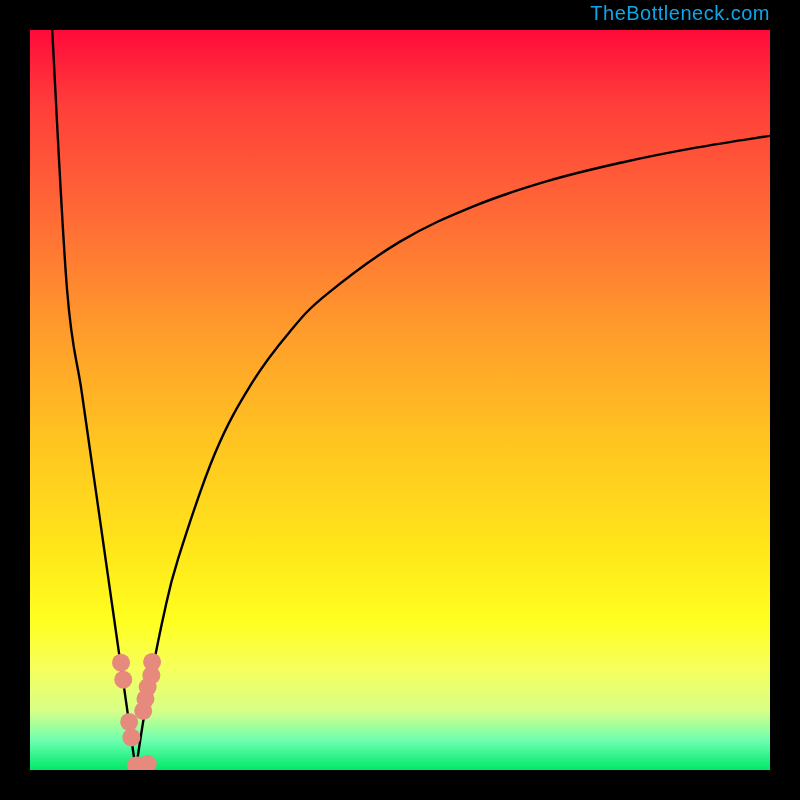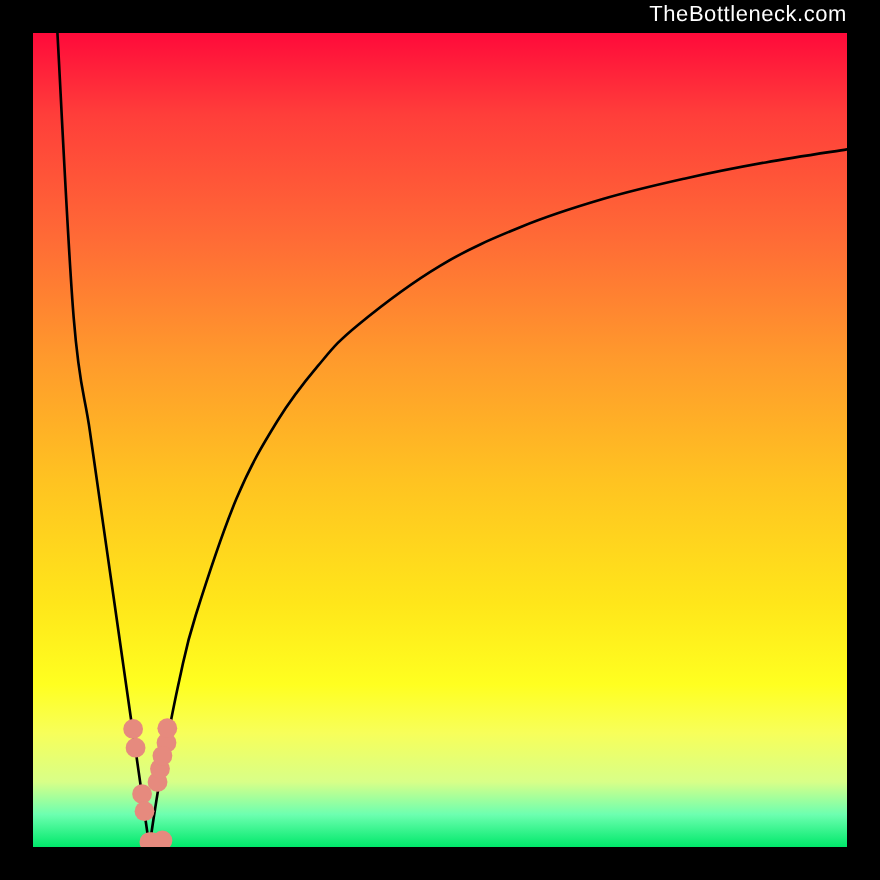--- a/index.html
+++ b/index.html
@@ -38,21 +38,21 @@
       #d8ff88 92%,
       #6dffb0 96%,
       #00e86a 100%
     );
     overflow: hidden;
   }
   .watermark {
     position: absolute;
     top: 2px;
     right: 30px;
-    color: #ffffff;
+    color: #0ea5e9;
     font-size: 20px;
     letter-spacing: 0.5px;
   }
   svg {
     position: absolute;
     top: 0;
     left: 0;
   }
 </style>
 </head>

